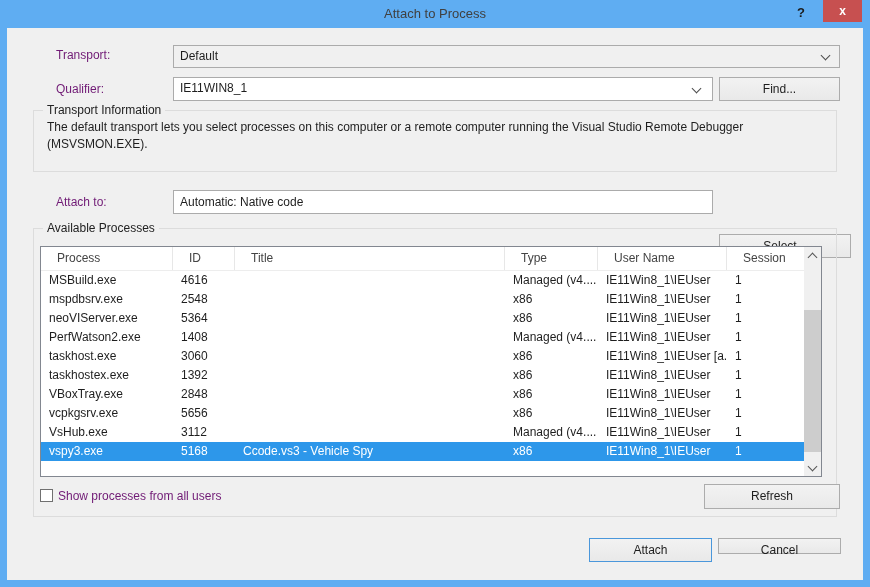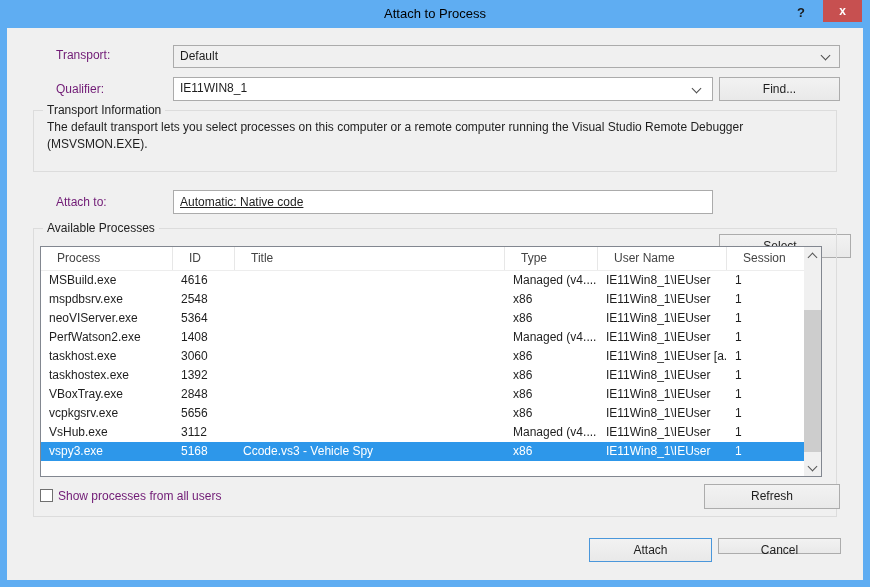--- a/index.html
+++ b/index.html
@@ -8,21 +8,21 @@
 
   .window {
     position:relative; width:870px; height:587px;
     background:#5fadf2; overflow:hidden;
   }
   .abs { position:absolute; }
 
   
   .titlebar { left:0; top:0; width:870px; height:28px; }
   .title { left:0; top:0; width:100%; height:16px; line-height:28px; text-align:center;
-           font-size:13px; color:#000000; }
+           font-size:13px; color:#404040; }
   .help-btn { right:60px; top:4px; width:18px; height:18px; line-height:18px; text-align:center;
               font-weight:bold; font-size:13px; color:#1b1b1b; cursor:default; }
   .close-btn { right:8px; top:0; width:39px; height:22px; background:#c75050;
                color:#ffffff; text-align:center; line-height:22px; font-size:12px; font-weight:bold; }
 
   
   .body-panel { left:7px; top:28px; width:856px; height:552px; background:#f0f0f0; }
 
   .lbl { color:#701a75; line-height:16px; }
 
@@ -92,21 +92,21 @@
     <span class="chev" style="right:12px;top:7px;"></span>
   </div>
   <div class="abs groupbox" style="left:33px;top:110px;width:804px;height:62px;">
     <div class="legend">Transport Information</div>
     <div style="padding:8px 12px 0 13px;line-height:17px;max-width:795px;color:#1e1e1e;">The default transport lets you select processes on this computer or a remote computer running the Visual Studio Remote Debugger (MSVSMON.EXE).</div>
   </div>
 
   <div class="abs btn" style="left:719px;top:77px;width:121px;height:24px;">Find...</div>
 
   <div class="abs lbl" style="left:56px;top:194px;">Attach to:</div>
-  <div class="abs textbox" style="left:173px;top:190px;width:540px;height:24px;line-height:22px;text-decoration:underline;">Automatic: Native code</div>
+  <div class="abs textbox" style="left:173px;top:190px;width:540px;height:24px;line-height:22px;">Automatic: Native code</div>
   <div class="abs btn" style="left:719px;top:190px;width:132px;height:24px;margin-top:44px;">Select...</div>
 
   <div class="abs groupbox" style="left:33px;top:228px;width:804px;height:289px;">
     <div class="legend">Available Processes</div>
   </div>
 
   <div class="abs listview" style="left:40px;top:246px;width:782px;height:231px;">
     <div class="lv-header">
       <div class="lv-hcell col-process">Process</div>
       <div class="lv-hcell col-id">ID</div>

